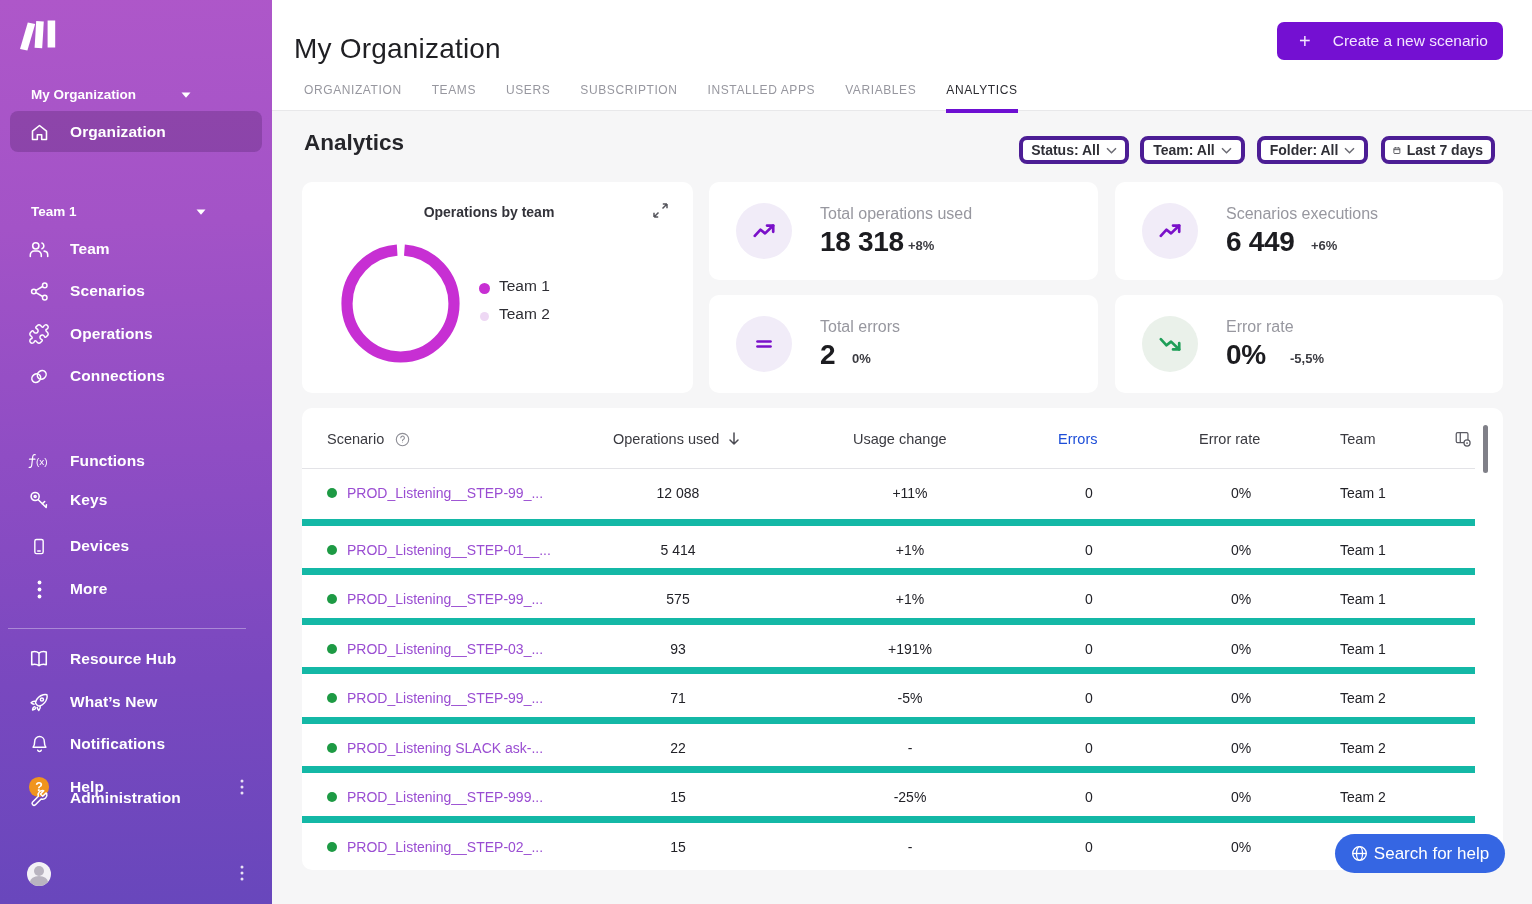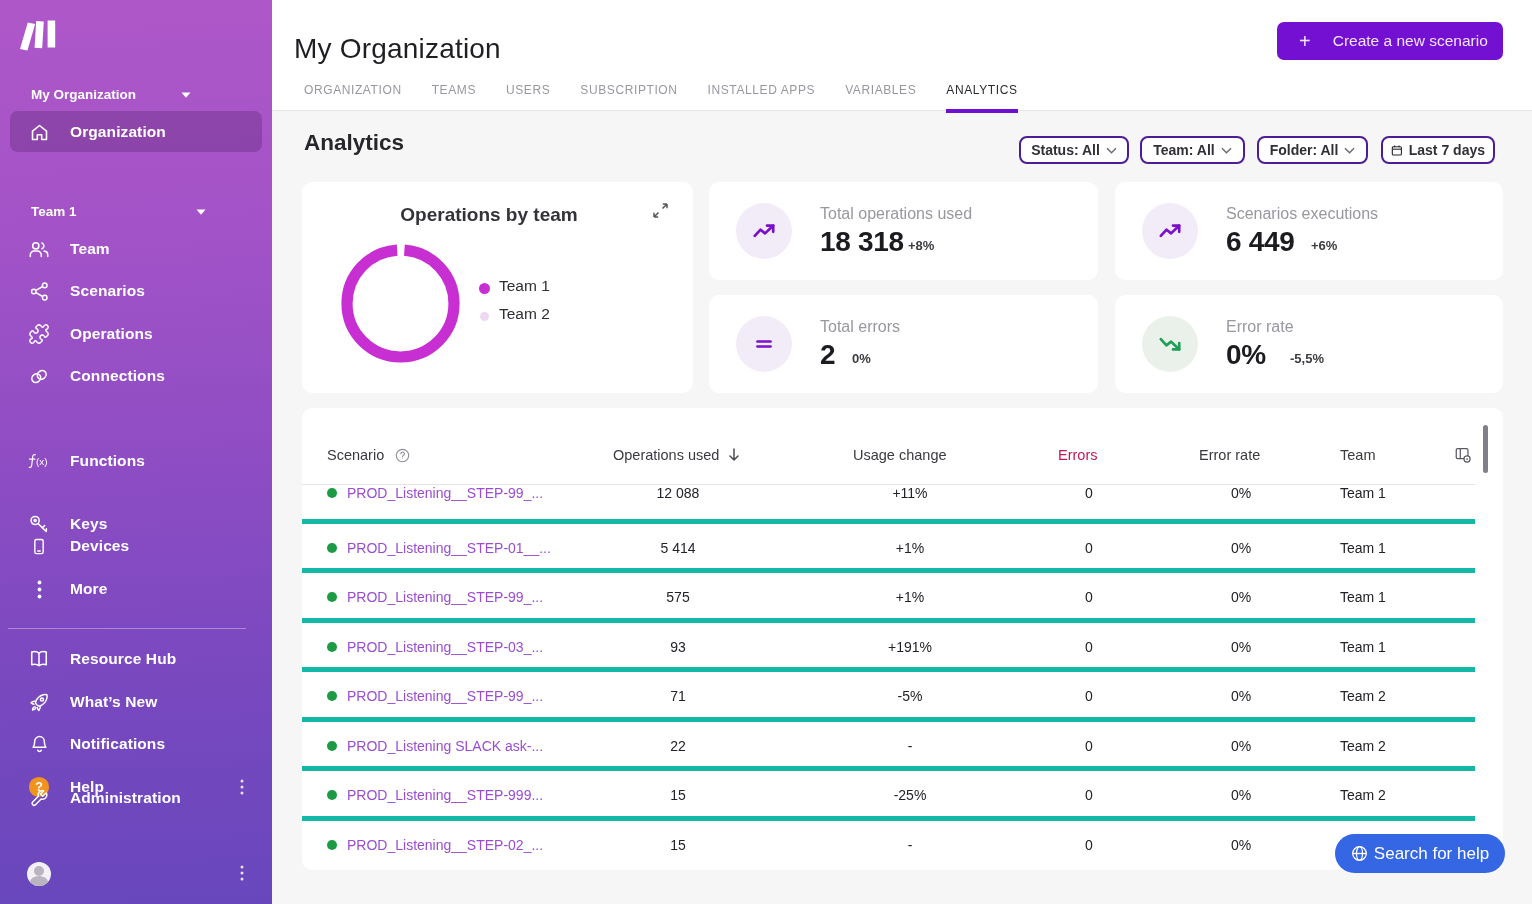--- a/index.html
+++ b/index.html
@@ -18,31 +18,31 @@
 .sep { position:absolute; left:8px; top:628px; width:238px; height:1px; background:rgba(255,255,255,0.35); }
 main { position:absolute; left:272px; top:0; width:1260px; height:904px; background:#f6f6f7; }
 .topbar { position:absolute; left:0; top:0; width:1260px; height:111px; background:#fff; border-bottom:1px solid #e8e8ea; }
 h1.title { position:absolute; left:22px; top:33px; font-size:28px; font-weight:500; color:#1f1f23; letter-spacing:0.2px; }
 .tabs { position:absolute; left:32px; bottom:-3px; display:flex; gap:30px; }
 .tab { font-size:12px; letter-spacing:0.6px; color:#97979f; font-weight:400; padding-bottom:12px; }
 .tab.active { color:#2b2b31; border-bottom:4px solid #6d0fd2; font-weight:400; }
 .create-btn { position:absolute; right:29px; top:22px; width:226px; height:38px; background:#7410d2; color:#f3e4ff; border:none; border-radius:7px;
   font-size:15.5px; font-family:inherit; padding:0 14px 0 22px; display:flex; align-items:center; gap:22px; }
 .an-head { position:absolute; left:32px; top:130px; font-size:22.5px; font-weight:700; color:#26262b; }
-.chip { position:absolute; height:28px; justify-content:center; background:#fff; border:2px solid #4c1d95; border-radius:8px; display:flex; align-items:center;
+.chip { position:absolute; height:28px; justify-content:center; background:#fff; border:4px solid #4c1d95; border-radius:8px; display:flex; align-items:center;
   font-size:14px; font-weight:700; color:#2f2f36; padding:0 8px; gap:6px; white-space:nowrap; }
 .card { position:absolute; background:#fff; border-radius:10px; }
 .donut-card { left:30px; top:182px; width:391px; height:211px; }
 .stat-label { font-size:16px; color:#97979f; }
 .stat-value { font-size:28px; font-weight:700; color:#1c1c20; letter-spacing:-0.3px; }
 .stat-delta { font-size:13px; font-weight:700; color:#3c3c42; }
 .icirc { position:absolute; width:56px; height:56px; border-radius:50%; display:flex; align-items:center; justify-content:center; }
 .table-card { left:30px; top:408px; width:1201px; height:462px; overflow:hidden; }
 .trow { position:absolute; left:0; width:1173px; height:50px; }
-.trow + .trow { border-top:5px solid #14b8a6; }
+.trow + .trow { border-top:7px solid #14b8a6; }
 .trow .dot { position:absolute; left:25px; top:19px; width:10px; height:10px; border-radius:50%; background:#1d9a44; }
 .trow .c1 { position:absolute; left:45px; top:16px; font-size:14px; color:#9a4dd2; }
 .trow .c2 { position:absolute; left:296px; top:16px; width:160px; text-align:center; font-size:14px; color:#222228; }
 .trow .c3 { position:absolute; left:528px; top:16px; width:160px; text-align:center; font-size:14px; color:#222228; }
 .trow .c4 { position:absolute; left:707px; top:16px; width:160px; text-align:center; font-size:14px; color:#222228; }
 .trow .c5 { position:absolute; left:859px; top:16px; width:160px; text-align:center; font-size:14px; color:#222228; }
 .trow .c6 { position:absolute; left:1038px; top:16px; font-size:14px; color:#222228; }
 .help-btn { position:absolute; right:27px; bottom:31px; width:170px; height:39px; background:#3566e3; color:#fff; border:none; border-radius:20px;
   font-size:17px; font-weight:400; font-family:inherit; padding:0; display:flex; align-items:center; justify-content:center; gap:6px; }
 </style>
@@ -116,21 +116,21 @@
   <div class="mi" style="top:449px;">
       <span class="ic">
         <svg width="26" height="20" viewBox="0 0 30 22" fill="none" stroke="#fff" stroke-width="1.6" stroke-linecap="round">
           <path d="M10 2.5 c-2.6-0.6-3.4 1-3.6 3l-1.3 11c-0.3 2.5-1.4 3.6-3.6 3.2"></path>
           <line x1="2" y1="8.5" x2="9.5" y2="8.5"></line>
           <text x="11" y="17" font-size="13.5" fill="#fff" stroke="none" font-family="Liberation Sans">(x)</text>
         </svg>
       </span>
       <span class="tx">Functions</span>
     </div>
-  <div class="mi" style="top:512px;">
+  <div class="mi" style="top:488px;">
       <span class="ic">
         <svg width="22" height="22" viewBox="0 0 24 24" fill="none" stroke="#fff" stroke-width="1.7" stroke-linecap="round">
           <circle cx="7.8" cy="8.2" r="4.4"></circle>
           <circle cx="7.8" cy="8.2" r="1.1"></circle>
           <path d="M11.2 11.8 L19.8 20.2 M19.8 20.2 l0.3-3.1 M15.6 16.2 l2.6-2.5"></path>
         </svg>
       </span>
       <span class="tx">Keys</span>
     </div>
   <div class="mi" style="top:534px;">
@@ -239,21 +239,21 @@
   <div class="chip" style="left:985px; top:136px; width:111px;">Folder: All <svg width="11" height="7" viewBox="0 0 11 7" fill="none" stroke="#6b6b73" stroke-width="1.5">
         <path d="M1 1.2l4.5 4.5L10 1.2"></path>
       </svg></div>
   <div class="chip" style="left:1109px; top:136px; width:114px;"><svg width="15" height="15" viewBox="0 0 16 16" fill="none" stroke="#26262c" stroke-width="1.5">
         <rect x="1.8" y="2.8" width="12.4" height="11.4" rx="1.5"></rect>
         <line x1="1.8" y1="6.2" x2="14.2" y2="6.2"></line>
         <line x1="5" y1="1.2" x2="5" y2="3.5"></line>
         <line x1="11" y1="1.2" x2="11" y2="3.5"></line>
       </svg> Last 7 days</div>
   <div class="card donut-card">
-    <div style="position:absolute; left:0; right:17px; top:22px; text-align:center; font-size:19px; font-weight:700; color:#33333a;">Operations by team</div>
+    <div style="position:absolute; left:0; right:17px; top:22px; text-align:center; font-size:14px; font-weight:700; color:#33333a;">Operations by team</div>
     <svg style="position:absolute; right:24px; top:20px;" width="17" height="17" viewBox="0 0 17 17" fill="none" stroke="#55555c" stroke-width="1.5">
       <path d="M10.5 6.5 L15 2 M15 2 h-4.2 M15 2 v4.2"></path>
         <path d="M6.5 10.5 L2 15 M2 15 h4.2 M2 15 v-4.2"></path>
     </svg>
     <svg style="position:absolute; left:36px; top:59px;" width="125" height="125" viewBox="0 0 125 125">
       <circle cx="62.5" cy="62.5" r="53.5" fill="none" stroke="#c72fd3" stroke-width="11.2" stroke-dasharray="328.2 8" stroke-dashoffset="-4" transform="rotate(-90 62.5 62.5)"></circle>
     </svg>
     <span style="position:absolute; left:177px; top:101px; width:11px; height:11px; border-radius:50%; background:#c72fd3;"></span>
     <span style="position:absolute; left:197px; top:95px; font-size:15.5px; color:#2e2e34;">Team 1</span>
     <span style="position:absolute; left:178px; top:130px; width:9px; height:9px; border-radius:50%; background:#eed8f4;"></span>
@@ -297,33 +297,33 @@
       <svg width="26" height="26" viewBox="0 0 24 24" fill="none" stroke="#1e9e57" stroke-width="2.5" stroke-linecap="round" stroke-linejoin="round">
           <polyline points="3.5,7.5 8.8,13.2 13,9.8 20.5,17"></polyline>
           <polyline points="20.5,11.2 20.5,17 14.8,17"></polyline>
         </svg>
     </span>
     <div class="stat-label" style="position:absolute; left:111px; top:23px;">Error rate</div>
     <div class="stat-value" style="position:absolute; left:111px; top:44px;">0%</div>
     <div class="stat-delta" style="position:absolute; left:175px; top:56px;">-5,5%</div>
   </div>
   <div class="card table-card">
-    <div class="thead" style="position:absolute; left:0; top:16px; width:100%; height:61px;text-align:right;">
+    <div class="thead" style="position:absolute; left:0; top:0; width:100%; height:61px;text-align:right;">
       <span style="position:absolute; left:25px; top:23px; font-size:14.5px; color:#3a3a40;">Scenario</span>
       <svg style="position:absolute; left:93px; top:24px;" width="15" height="15" viewBox="0 0 16 16" fill="none" stroke="#8e8e96" stroke-width="1.2">
           <circle cx="8" cy="8" r="6.6"></circle>
           <path d="M6.2 6.2 a1.9 1.9 0 1 1 2.6 1.8 c-0.6 0.25 -0.8 0.6 -0.8 1.2" stroke-linecap="round"></path>
           <circle cx="8" cy="11.3" r="0.5" fill="#8e8e96" stroke="none"></circle>
         </svg>
       <span style="position:absolute; left:311px; top:23px; font-size:14.5px; color:#3a3a40;">Operations used</span>
       <svg style="position:absolute; left:425px; top:23px;" width="14" height="16" viewBox="0 0 14 16" fill="none" stroke="#4a4a52" stroke-width="1.5" stroke-linecap="round">
           <path d="M7 2v11M7 13l-4-4M7 13l4-4"></path>
         </svg>
       <span style="position:absolute; left:551px; top:23px; font-size:14.5px; color:#3a3a40;">Usage change</span>
-      <span style="position:absolute; left:756px; top:23px; font-size:14.5px; color:#be185d;">Errors</span>
+      <span style="position:absolute; left:756px; top:23px; font-size:14.5px; color:#1d4ed8;">Errors</span>
       <span style="position:absolute; left:897px; top:23px; font-size:14.5px; color:#3a3a40;">Error rate</span>
       <span style="position:absolute; left:1038px; top:23px; font-size:14.5px; color:#3a3a40;">Team</span>
       <svg style="position:absolute; left:1152px; top:22px;" width="18" height="18" viewBox="0 0 20 20" fill="none" stroke="#5b5b63" stroke-width="1.4">
           <rect x="2.5" y="3" width="13" height="11" rx="1.5"></rect>
           <line x1="7" y1="3" x2="7" y2="14"></line>
           <circle cx="14.5" cy="14.5" r="3.4" fill="#fff" stroke="#5b5b63"></circle>
           <circle cx="14.5" cy="14.5" r="1" fill="#5b5b63" stroke="none"></circle>
         </svg>
       <div style="position:absolute; left:0; bottom:0; width:1173px; height:1px; background:#e3e3e7;"></div>
     </div>

